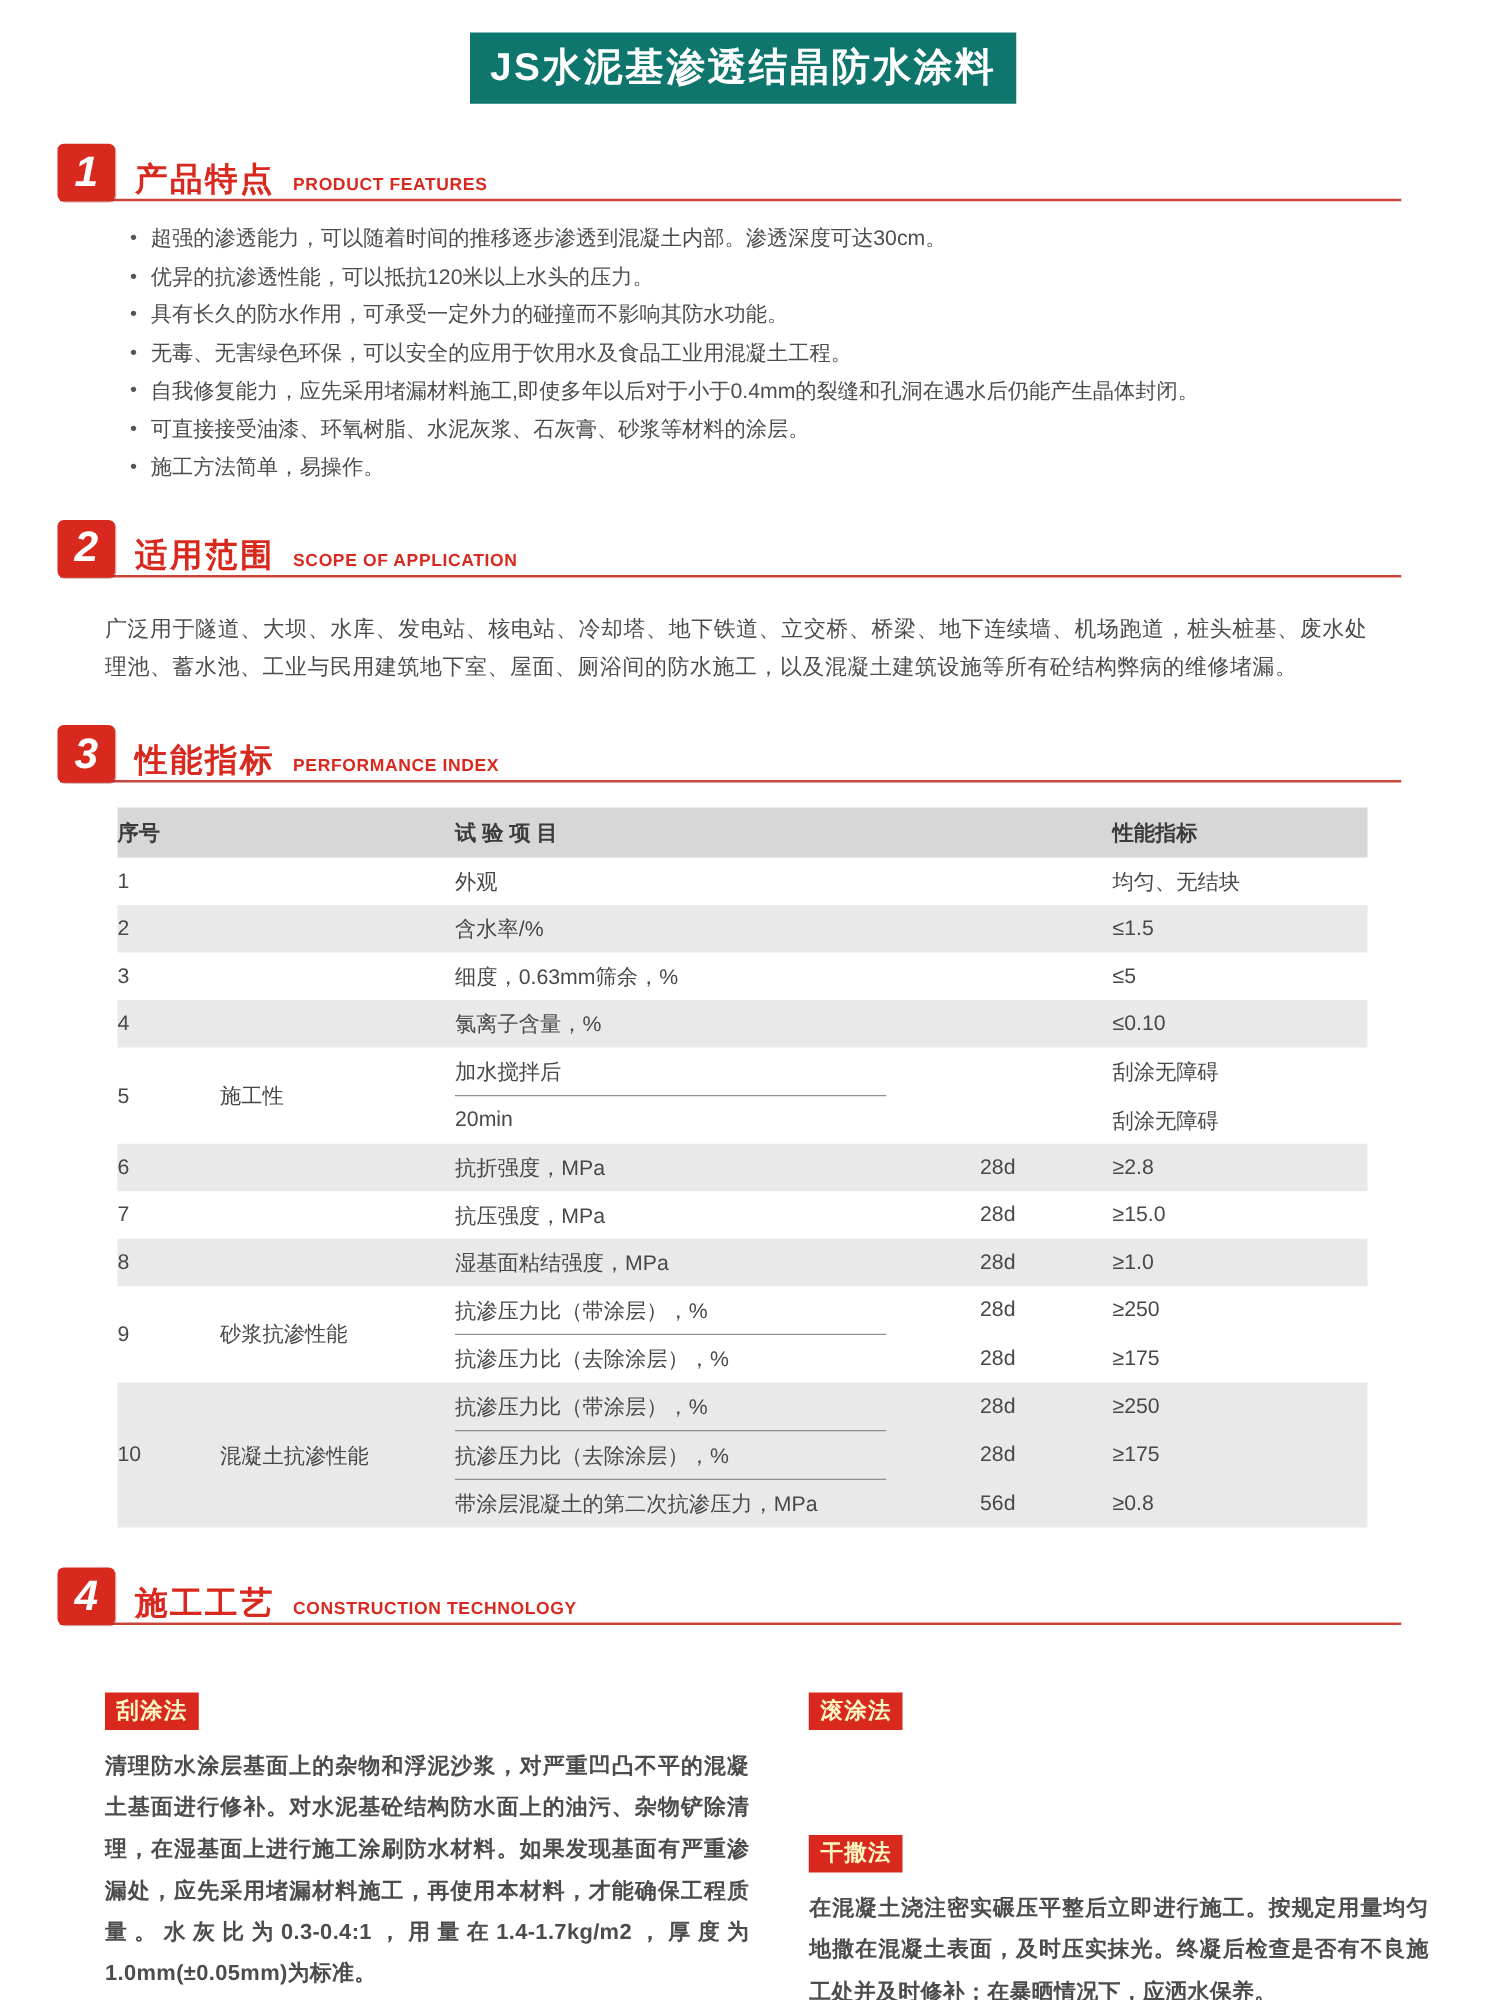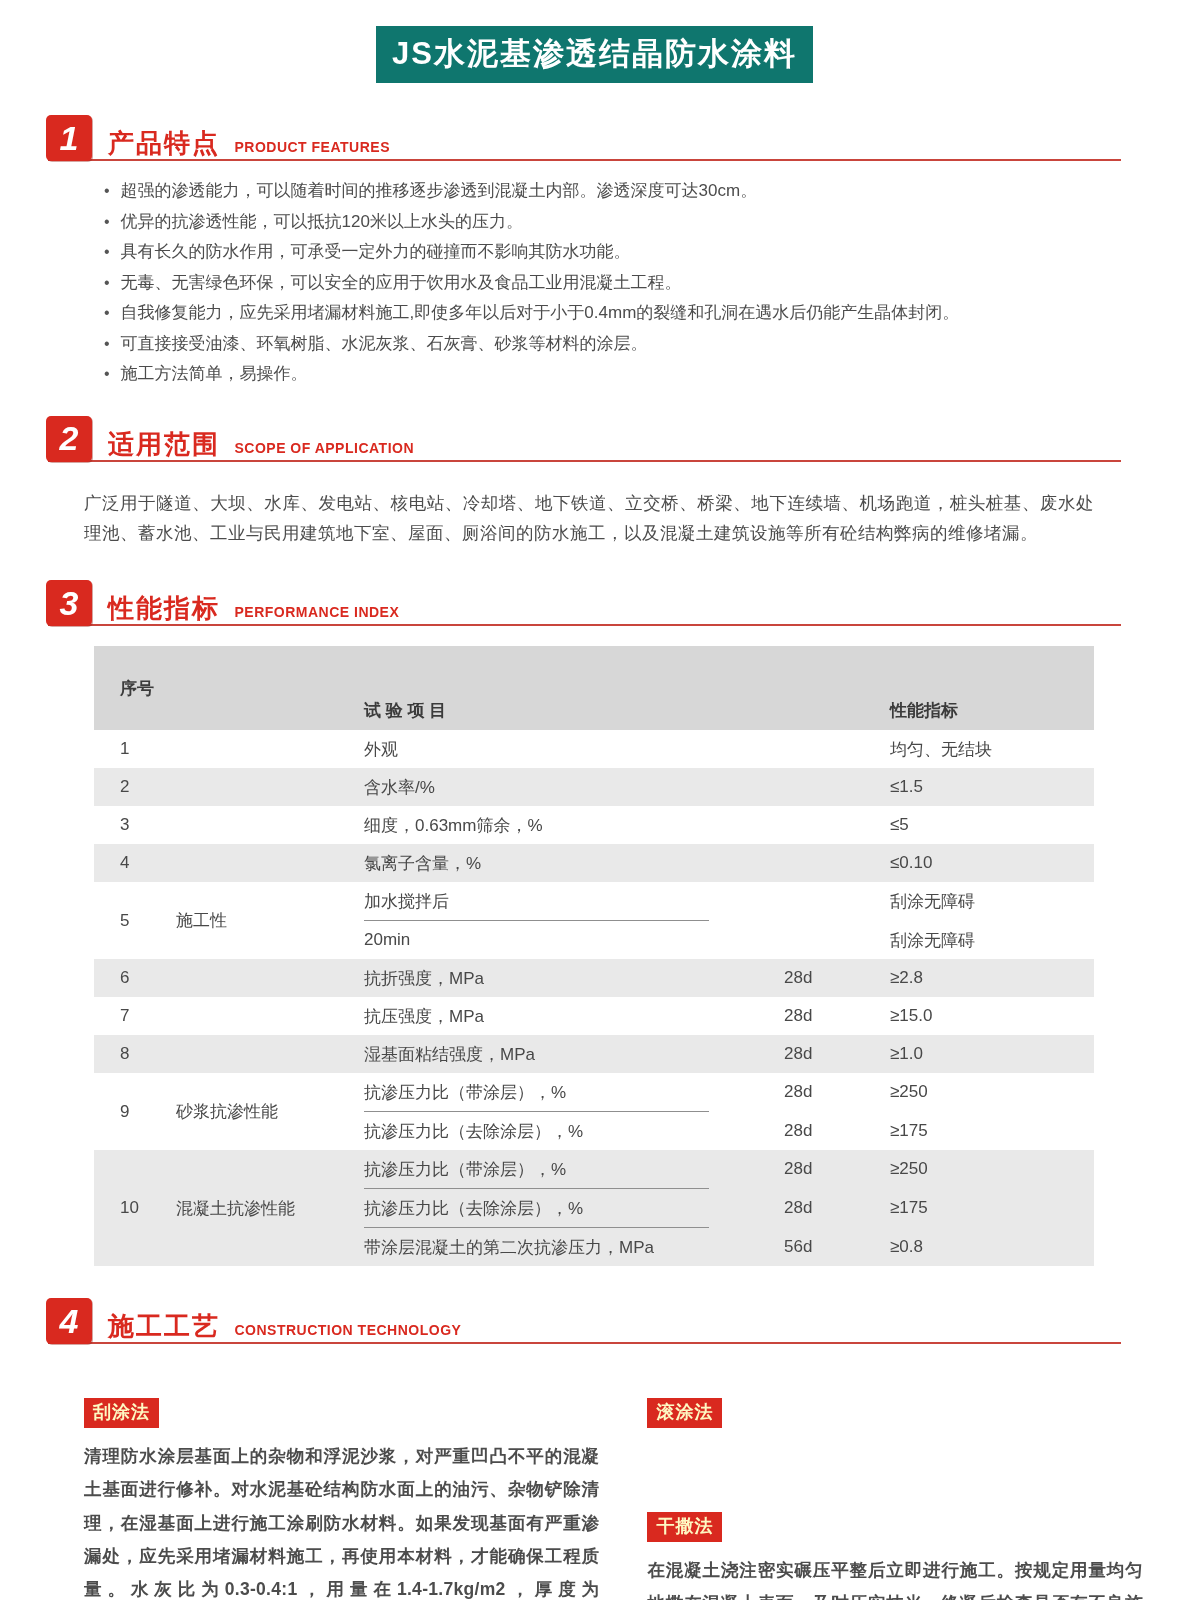--- a/index.html
+++ b/index.html
@@ -39,25 +39,25 @@
   .bullet .dot { color:#555; margin-right:11px; font-size:16px; line-height:1.2; }
 
   
   .scope { margin:22px 0 0 38px; width:1010px; font-size:17.5px; line-height:1.72; color:#4c4c4c; letter-spacing:.5px; text-align:justify; }
 
   
   .ptable { margin:16px 0 0 48px; width:1000px; font-size:17px; color:#484848; }
   .trow { display:flex; align-items:stretch; }
   .trow.shade { background:#e9e9e9; }
   .trow.thead { background:#d7d7d7; font-weight:bold; color:#3b3b3b; }
-  .c-no   { width:82px;  padding-left:26px; display:flex; align-items:center; }
+  .c-no   { width:82px;  display:flex; align-items:center; }
   .c-group{ width:188px; display:flex; align-items:center; }
   .c-sub  { flex:1; display:flex; flex-direction:column; justify-content:center; }
   .subrow { display:flex; align-items:center; min-height:38px; }
-  .thead .subrow { min-height:40px;margin-top:44px; }
+  .thead .subrow { min-height:40px; }
   .c-item { width:420px; }
   .c-age  { width:106px; }
   .c-val  { flex:1; }
   .divider { height:1px; background:#8f8f8f; width:345px; }
 
   
   .construction { display:flex; margin:20px 0 0 38px; }
   .col-left  { width:520px; }
   .col-right { width:500px; margin-left:48px; }
   .badge {

